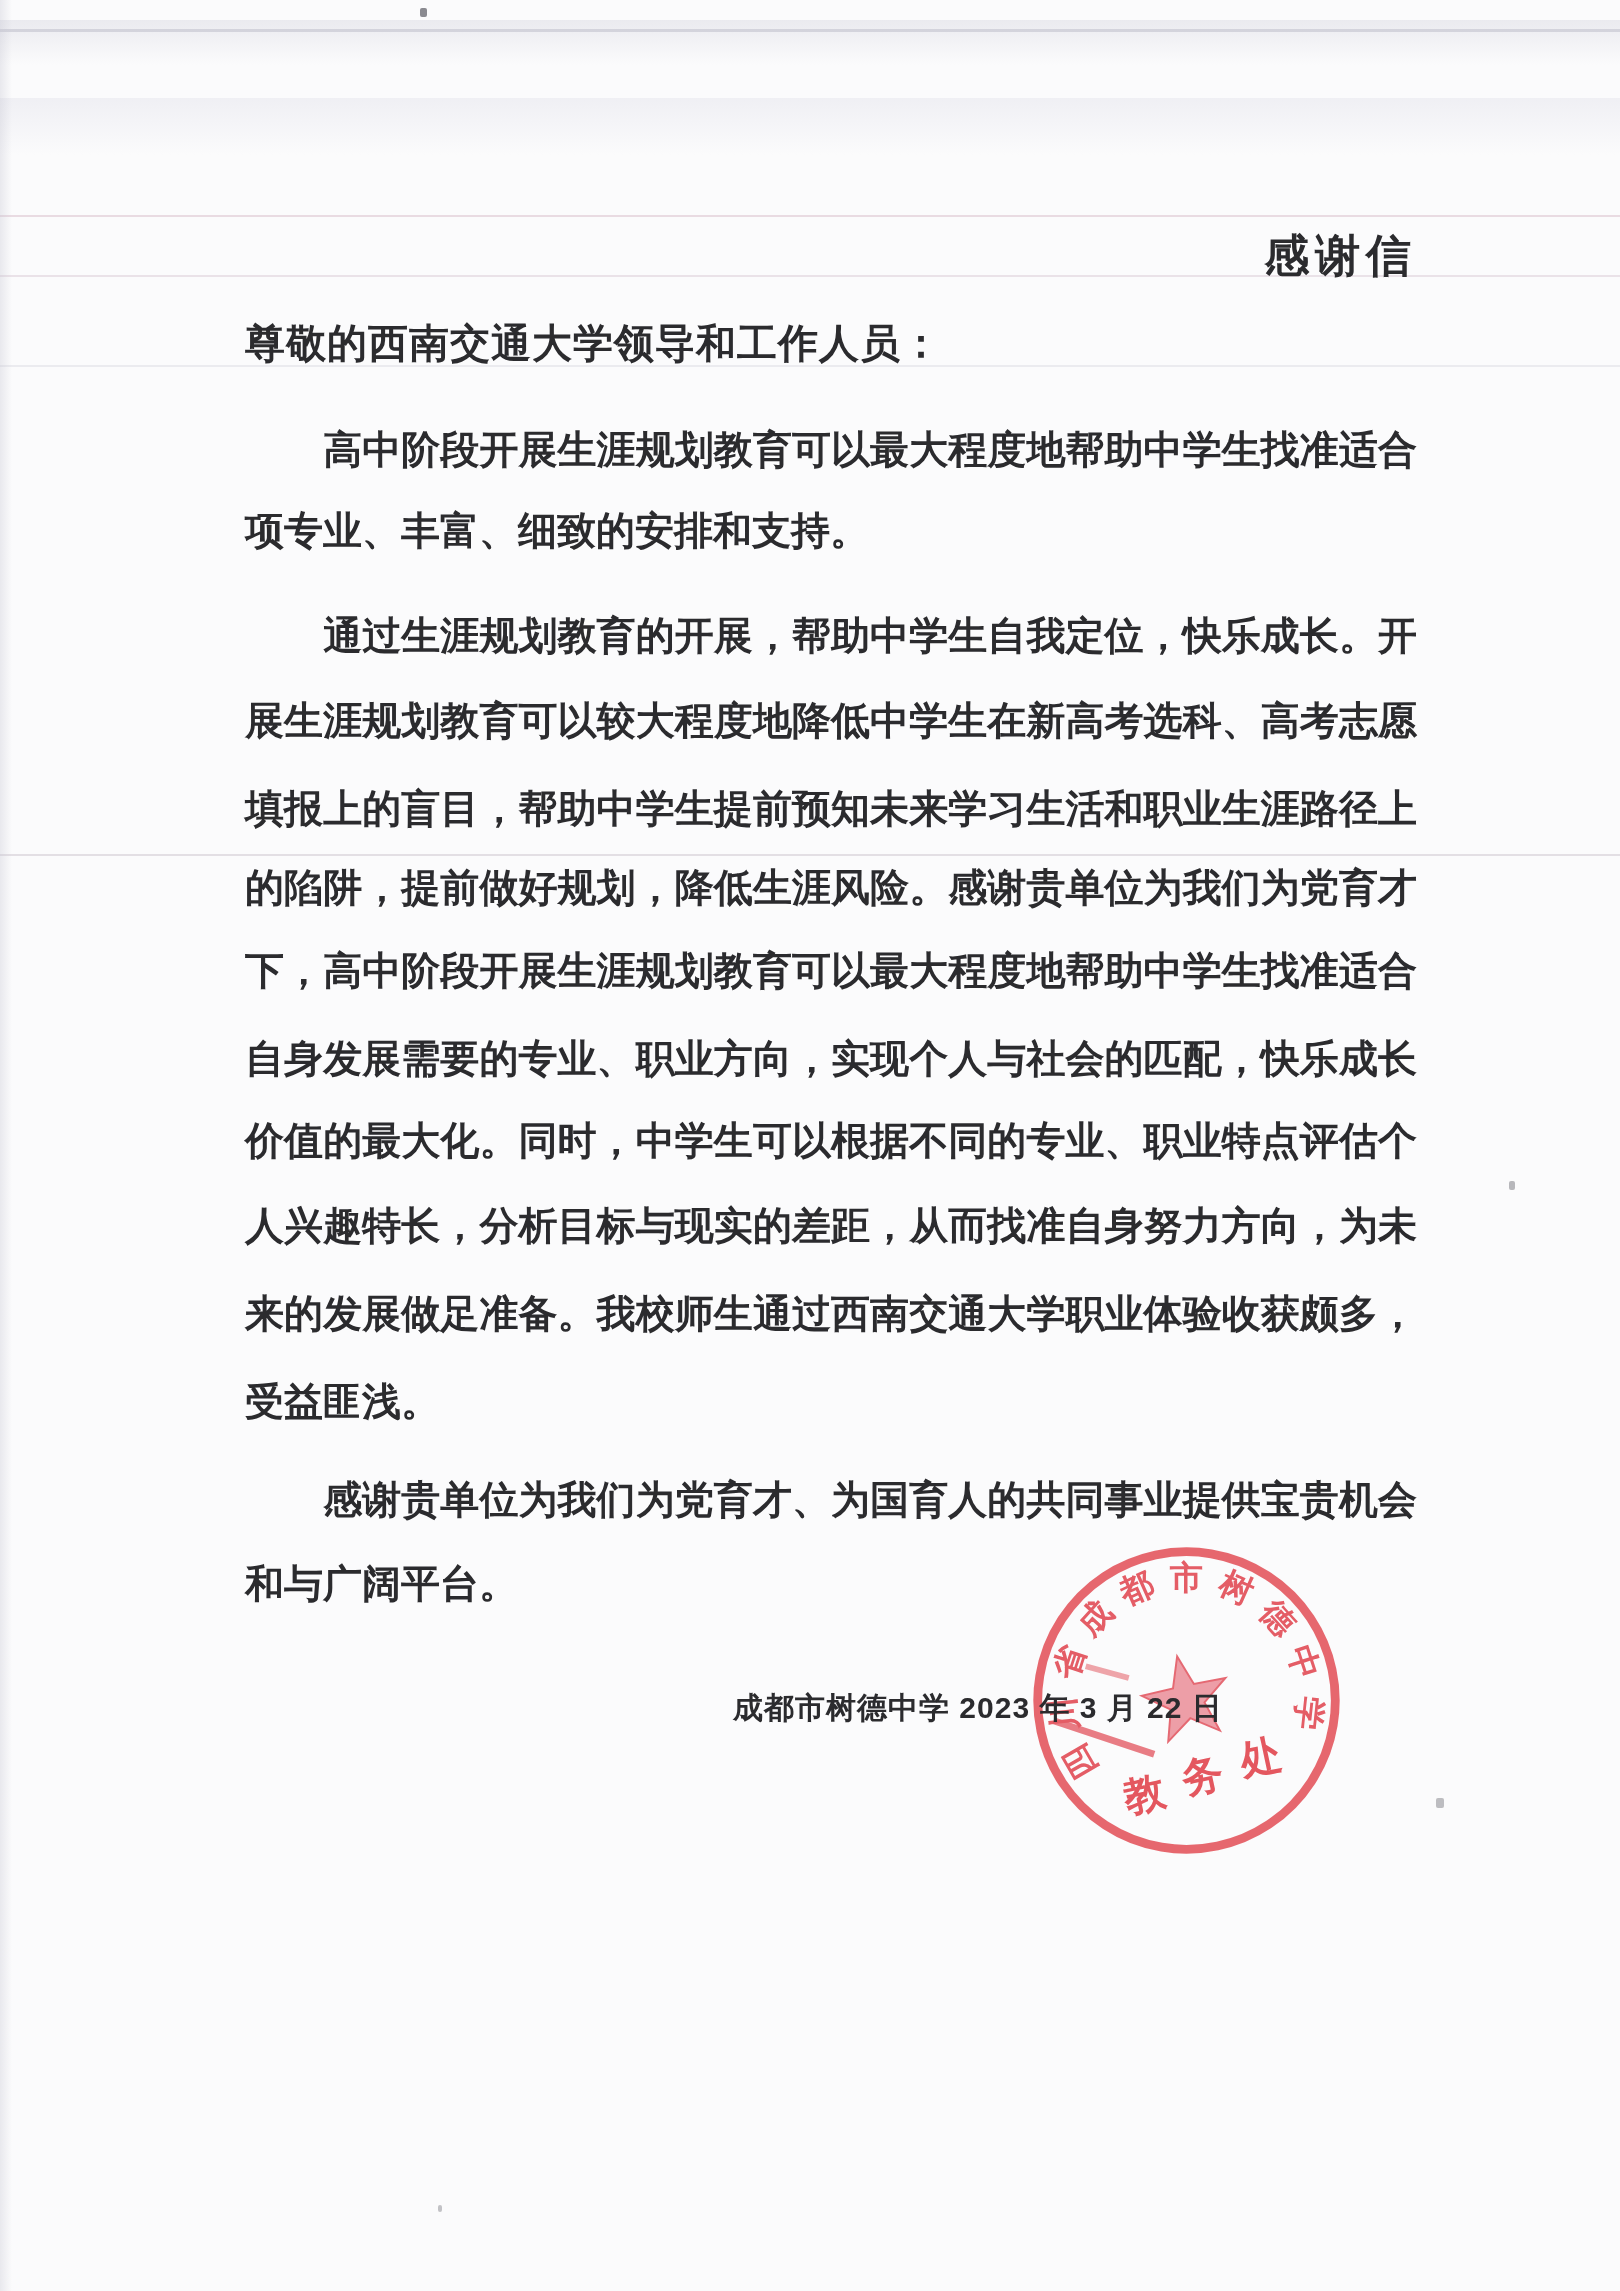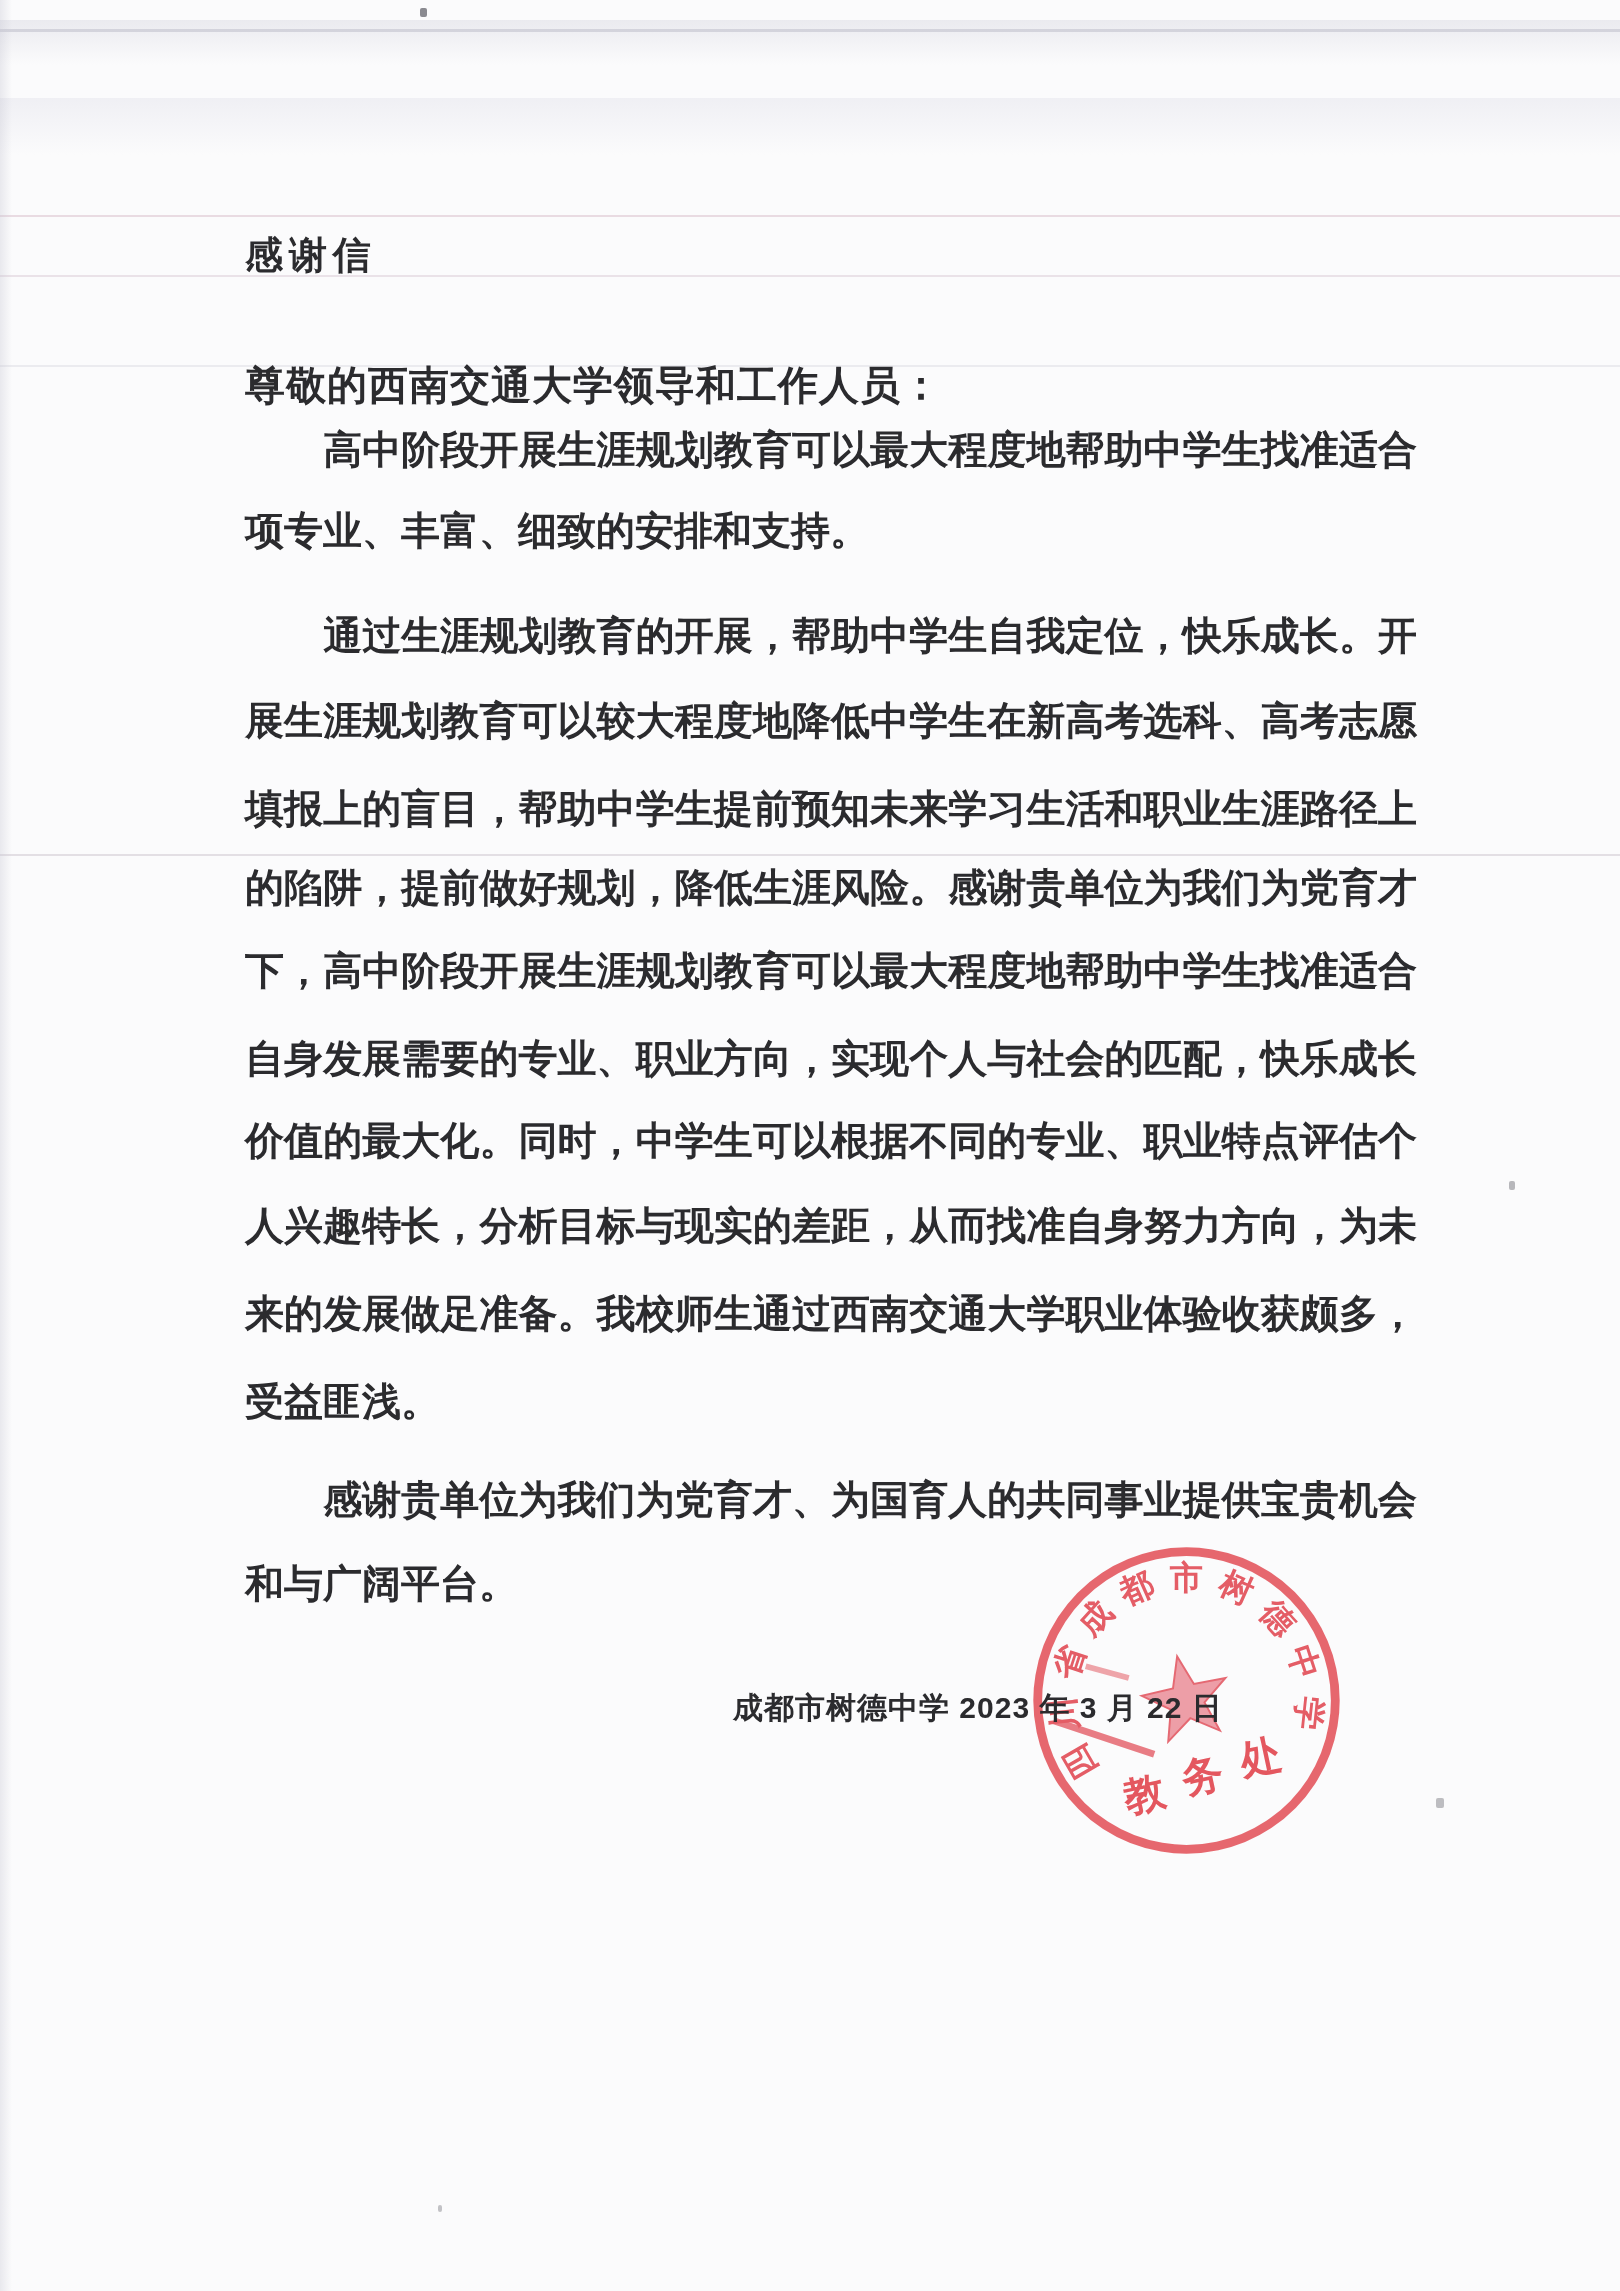--- a/index.html
+++ b/index.html
@@ -25,28 +25,27 @@
   
   .line{
     position:absolute;left:245px;width:1172px;height:59px;
     font-size:39px;line-height:59px;font-weight:600;
     text-align:justify;text-align-last:justify;
     white-space:nowrap;
   }
   .noj{text-align:right;text-align-last:left;}
   .title{
     position:absolute;left:245px;width:1172px;top:225px;height:61px;
-    font-size:38px;line-height:61px;font-weight:700;
-    text-align:left;letter-spacing:5.9px;
+    font-size:45px;line-height:61px;font-weight:700;
+    text-align:right;letter-spacing:5.9px;
   }
   .salutation{
     position:absolute;left:245px;top:314px;height:59px;
     font-size:40px;line-height:59px;font-weight:600;letter-spacing:1px;
     white-space:nowrap;
-    margin-top:42px;
   }
   .date-line{
     position:absolute;left:733px;top:1678px;height:59px;
     font-size:30px;line-height:59px;font-weight:600;letter-spacing:1px;
     white-space:nowrap;z-index:3;
   }
   
   .stamp{
     position:absolute;left:1025px;top:1539px;width:323px;height:323px;
     z-index:2;mix-blend-mode:multiply;opacity:.92;

